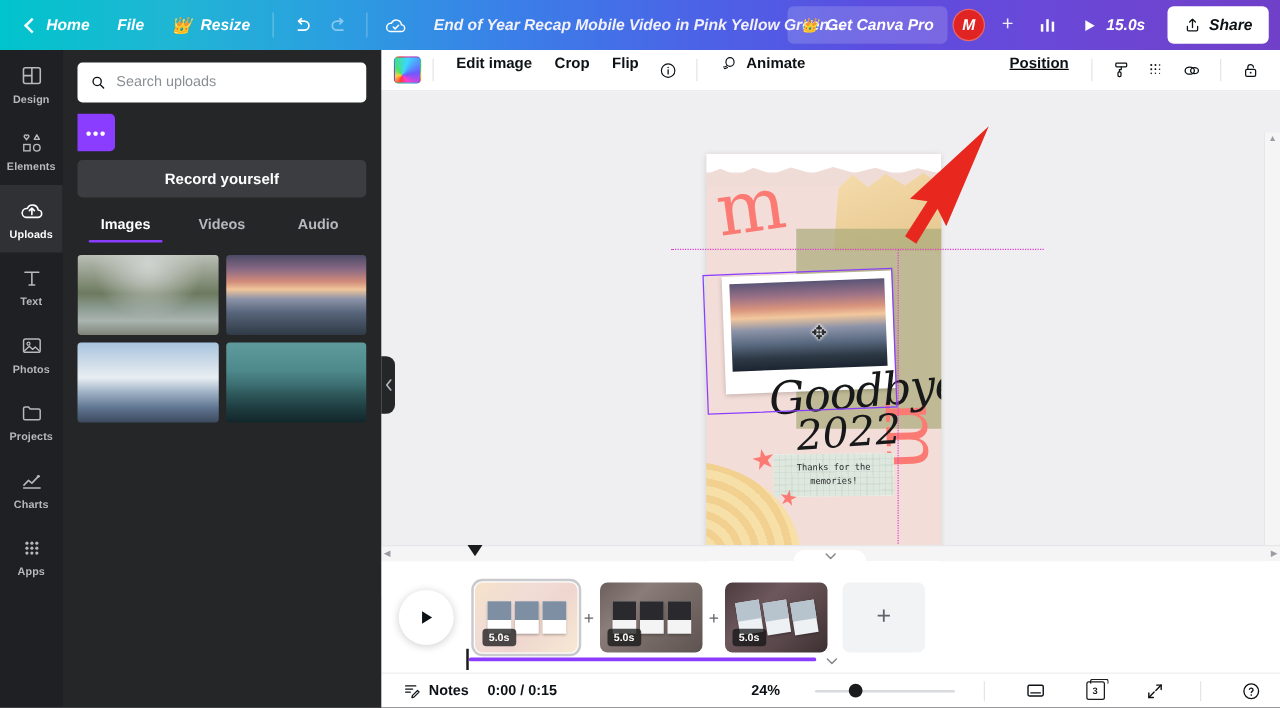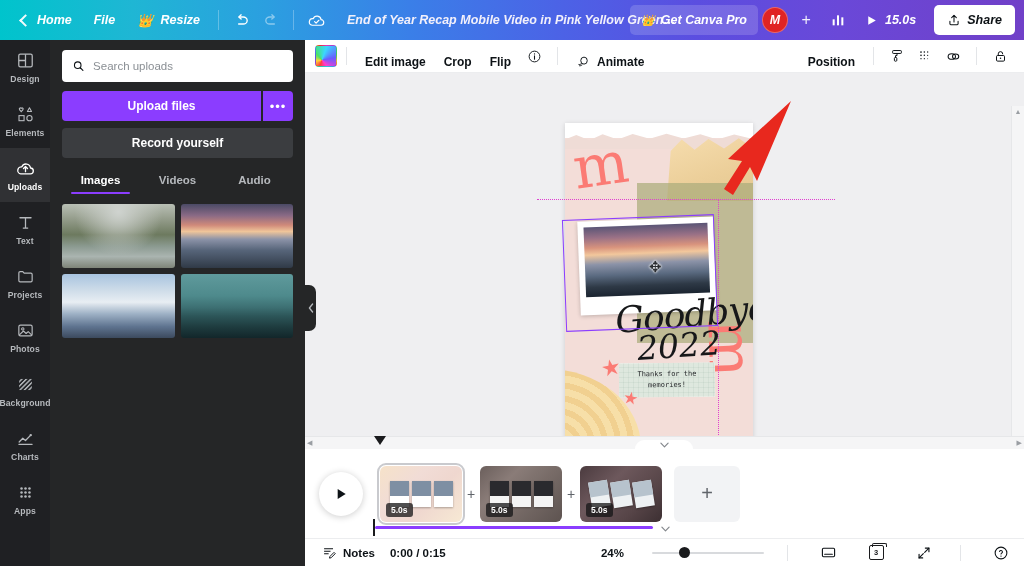--- a/index.html
+++ b/index.html
@@ -155,28 +155,28 @@
     border-bottom: 1px solid #ecedef;
   }
   .color-chip {
     width: 22px; height: 22px; border-radius: 4px; cursor: pointer;
     background: conic-gradient(from 200deg at 30% 70%, #ff3b3b, #ffd23b, #46e36a,
                 #3bd7ff, #6a5bff, #ff3bd0, #ff3b3b);
     border: 1px solid rgba(0,0,0,.12); flex: none;
   }
   .ctx-div { width: 1px; height: 18px; background: #e3e5e8; margin: 0 9px; }
   .ctx-btn {
-    height: 26px; padding: 0 9px; display: flex; align-items: flex-end; gap: 6px;
+    height: 26px; padding: 0 9px; display: flex; align-items: flex-start; gap: 6px;
     border-radius: 4px; font-size: 12px; font-weight: 600; color: #0d1216; cursor: pointer;
   }
   .ctx-icon-btn {
     width: 28px; height: 26px; display: flex; align-items: center; justify-content: center;
     border-radius: 4px; cursor: pointer;
   }
-  .ctx-right { margin-left: auto; display: flex; align-items: center; }
+  .ctx-right { margin-left: auto; display: flex; align-items: center; text-decoration: underline; }
 
   .canvas-area {
     position: absolute; left: 0; top: 33px; width: 719px; height: 404px;
     background: #efeff1; overflow: hidden;
   }
 
   
   .page {
     position: absolute; left: 260px; top: 50px; width: 188px; height: 330px;
     background: #f3ddd8; box-shadow: 0 1px 5px rgba(0,0,0,.14); overflow: hidden;
@@ -497,50 +497,37 @@
         <svg width="19" height="19" viewBox="0 0 24 24" fill="none">
           <path d="M5 6h14M12 6v13M9.2 19h5.6" stroke="currentColor" stroke-width="1.6" stroke-linecap="round"></path>
         </svg>
       </span>
       <span class="rail-label">Text</span>
     </div>
 
     <div class="rail-item">
       <span class="rail-ico">
         <svg width="19" height="19" viewBox="0 0 24 24" fill="none">
-          <path d="M3.6 7.4c0-.9.7-1.6 1.6-1.6h3.4l1.7 2h8.5c.9 0 1.6.7 1.6 1.6v7.8c0 .9-.7 1.6-1.6 1.6H5.2c-.9 0-1.6-.7-1.6-1.6V7.4Z" stroke="currentColor" stroke-width="1.5" stroke-linejoin="round"></path>
+          <rect x="3.6" y="5.2" width="16.8" height="13.6" rx="2" stroke="currentColor" stroke-width="1.5"></rect>
+          <circle cx="8.6" cy="10" r="1.5" stroke="currentColor" stroke-width="1.3"></circle>
+          <path d="M4.6 17.2l4.8-4.6 3.4 3.2 2.6-2.4 4 3.8" stroke="currentColor" stroke-width="1.4" stroke-linecap="round" stroke-linejoin="round"></path>
         </svg>
       </span>
-      <span class="rail-label">Projects</span>
+      <span class="rail-label">Photos</span>
     </div>
 
     <div class="rail-item">
       <span class="rail-ico">
         <svg width="19" height="19" viewBox="0 0 24 24" fill="none">
-          <rect x="3.6" y="5.2" width="16.8" height="13.6" rx="2" stroke="currentColor" stroke-width="1.5"></rect>
-          <circle cx="8.6" cy="10" r="1.5" stroke="currentColor" stroke-width="1.3"></circle>
-          <path d="M4.6 17.2l4.8-4.6 3.4 3.2 2.6-2.4 4 3.8" stroke="currentColor" stroke-width="1.4" stroke-linecap="round" stroke-linejoin="round"></path>
+          <path d="M3.6 7.4c0-.9.7-1.6 1.6-1.6h3.4l1.7 2h8.5c.9 0 1.6.7 1.6 1.6v7.8c0 .9-.7 1.6-1.6 1.6H5.2c-.9 0-1.6-.7-1.6-1.6V7.4Z" stroke="currentColor" stroke-width="1.5" stroke-linejoin="round"></path>
         </svg>
       </span>
-      <span class="rail-label">Photos</span>
-    </div>
-
-    <div class="rail-item">
-      <span class="rail-ico">
-        <svg width="19" height="19" viewBox="0 0 24 24">
-          <defs>
-              <pattern id="hp" width="4" height="4" patternUnits="userSpaceOnUse" patternTransform="rotate(45)">
-            <rect width="1.8" height="4" fill="currentColor"></rect>
-              </pattern>
-            </defs>
-          <rect x="4" y="5" width="16" height="14" fill="url(#hp)"></rect>
-        </svg>
-      </span>
-      <span class="rail-label">Background</span>
-    </div>
+      <span class="rail-label">Projects</span>
+    </div>
+
 
     <div class="rail-item">
       <span class="rail-ico">
         <svg width="19" height="19" viewBox="0 0 24 24" fill="none">
           <path d="M4 16.5l4.6-4.8 3.4 2.8 6.6-6.8" stroke="currentColor" stroke-width="1.6" stroke-linecap="round" stroke-linejoin="round"></path>
           <circle cx="18.6" cy="7.7" r="1.5" fill="currentColor"></circle>
           <path d="M3.6 19.4h16.8" stroke="currentColor" stroke-width="1.4" stroke-linecap="round"></path>
         </svg>
       </span>
       <span class="rail-label">Charts</span>
@@ -568,23 +555,20 @@
 
     <div class="search-wrap">
       <svg width="14" height="14" viewBox="0 0 24 24" fill="none">
         <circle cx="10.5" cy="10.5" r="6" stroke="#0d1216" stroke-width="2"></circle>
         <path d="M15.2 15.2 20 20" stroke="#0d1216" stroke-width="2" stroke-linecap="round"></path>
       </svg>
       <input type="text" placeholder="Search uploads" style="">
     </div>
 
     <div class="upload-row">
-      <div class="upload-btn">
-        <span>Upload files</span>
-      </div>
       <div class="upload-more">
         <span>•••</span>
       </div>
     </div>
 
     <div class="record-btn">
       <span>Record yourself</span>
     </div>
 
     <div class="tabs">

